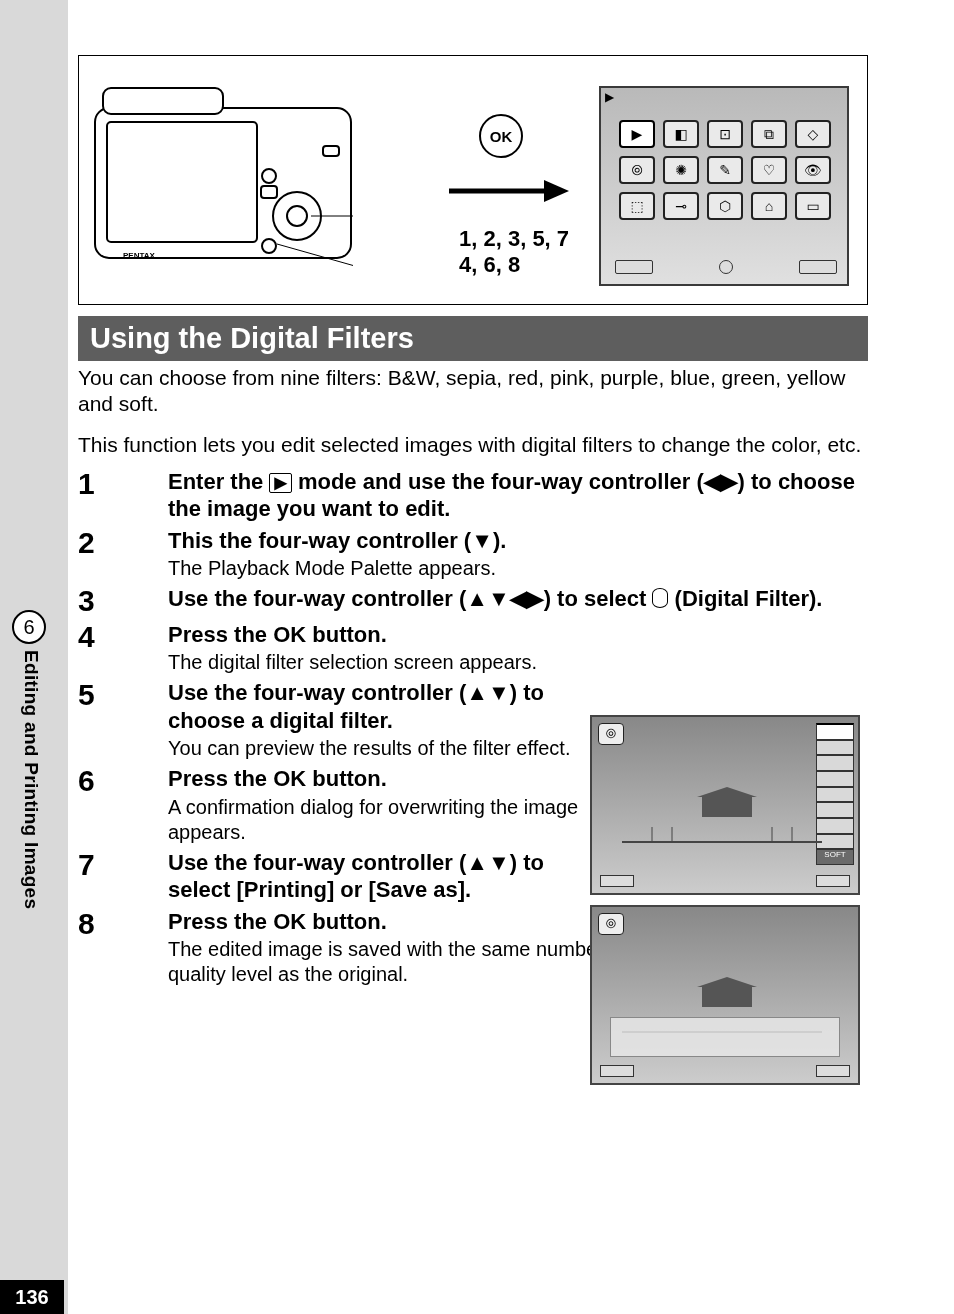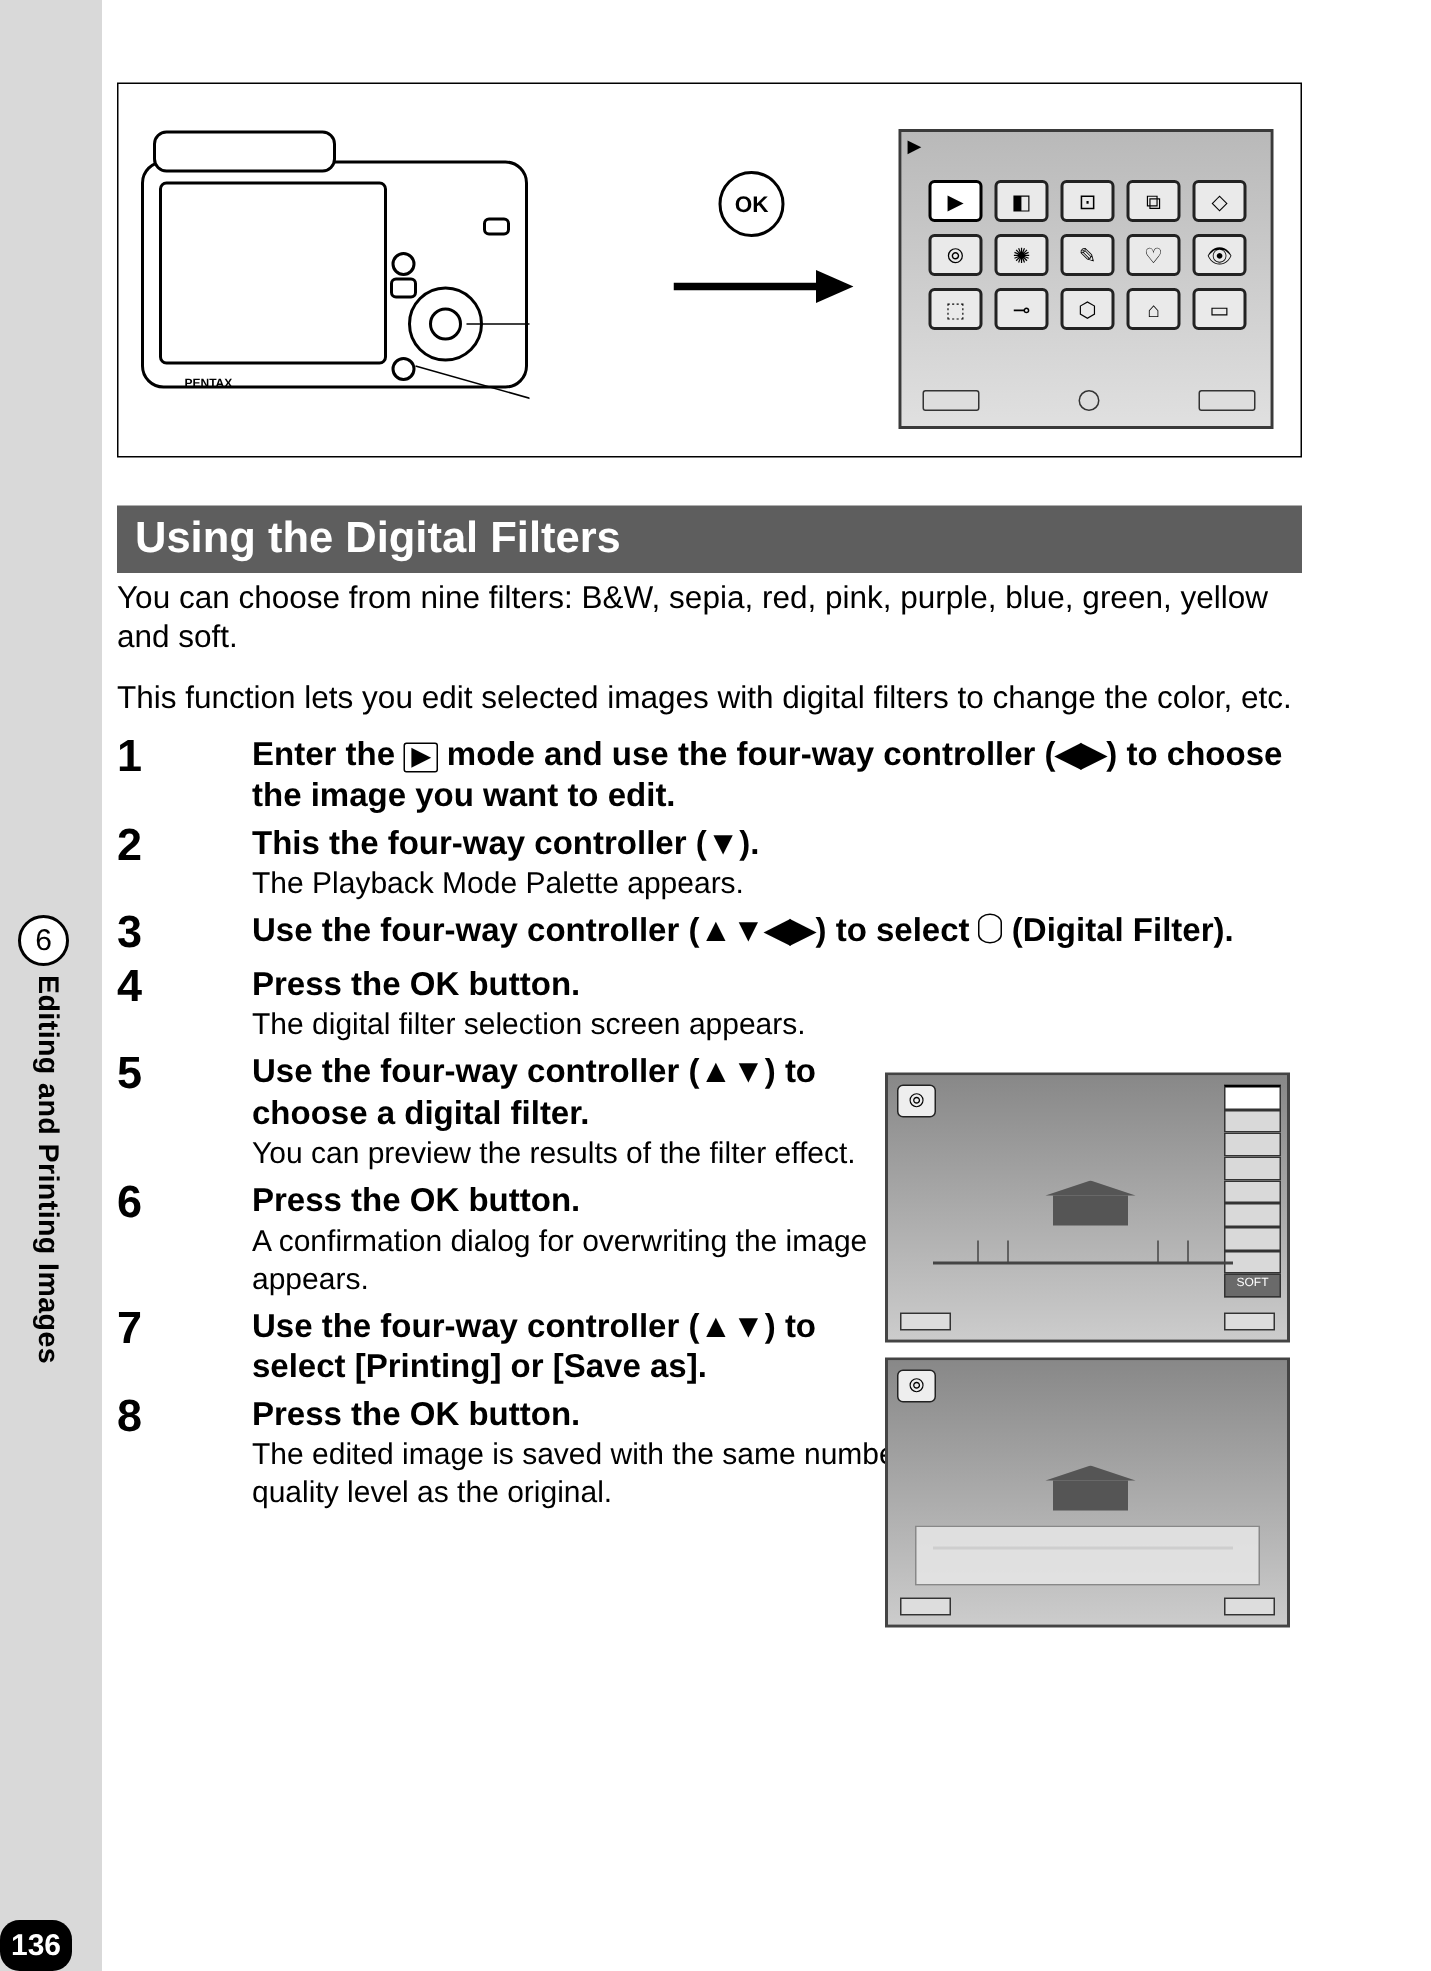--- a/index.html
+++ b/index.html
@@ -14,21 +14,21 @@
   .arrow { position: absolute; left: 370px; top: 120px; }
   .step-labels { position: absolute; left: 380px; top: 170px; font-weight: bold; font-size: 22px; line-height: 1.2; }
   .screen-sim { position: absolute; left: 520px; top: 30px; width: 250px; height: 200px; border: 2px solid #3a3a3a; background: linear-gradient(#b9b9b9,#e0e0e0); }
   .screen-sim .topbar { position:absolute; left:4px; top:2px; font-size:12px; }
   .icon-grid { position:absolute; left:18px; top:32px; width:214px; display:grid; grid-template-columns: repeat(5, 1fr); gap:8px 6px; }
   .icon-cell { width:36px; height:28px; border:2px solid #222; border-radius:4px; background:#eaeaea; display:flex; align-items:center; justify-content:center; font-size:14px; }
   .icon-cell.sel { border-color:#000; background:#fff; }
   .screen-sim .botbar { position:absolute; left:14px; bottom:6px; width:222px; height:18px; display:flex; justify-content:space-between; }
   .screen-sim .botbar span { width:38px; height:14px; border:1px solid #333; background:#ddd; border-radius:2px; }
 
-  .heading-bar { margin-top: 32px; background: #5e5e5e; color: #fff; font-family: Arial, Helvetica, sans-serif; font-weight: bold; font-size: 29px; padding: 6px 12px; }
+  .heading-bar { margin-top: 11px; background: #5e5e5e; color: #fff; font-family: Arial, Helvetica, sans-serif; font-weight: bold; font-size: 29px; padding: 6px 12px; }
   .intro { margin-top: 14px; font-size: 21px; line-height: 1.25; }
   .steps { margin-top: 10px; }
   .step { display: flex; margin-top: 4px; }
   .step-num { font-family: Arial, Helvetica, sans-serif; font-weight: bold; font-size: 30px; width: 60px; flex-shrink:0; line-height:1.05; }
   .step-body { flex: 1; margin-left: 30px; }
   .step-head { font-family: Arial, Helvetica, sans-serif; font-weight: bold; font-size: 22px; line-height: 1.25; }
   .step-sub { font-size: 20px; line-height: 1.25; margin-top:2px; }
   .play-icon-inline { display:inline-block; border:1.5px solid #000; border-radius:2px; padding:0 4px; font-size:16px; line-height:18px; vertical-align:1px; }
   .ok-inline { font-family: Arial; font-weight: bold; font-size: 22px; }
   .filter-inline { display:inline-block; width:16px; height:20px; border:1.5px solid #000; border-radius:50%/30%; vertical-align:-2px; }
@@ -40,21 +40,21 @@
   .scr2 .rbar div { flex:1; border:1px solid #333; background:#d9d9d9; }
   .scr2 .rbar div.soft { background:#6a6a6a; color:#fff; font-size:8px; text-align:center; }
   .scr2 .bot { position:absolute; left:8px; right:8px; bottom:6px; display:flex; justify-content:space-between; }
   .scr2 .bot span { width:34px; height:12px; border:1px solid #333; background:#ddd; }
   .pier { position:absolute; left:30px; right:34px; top:70px; height:70px; }
 
   .side-tab { position: absolute; left: 0; top: 610px; width: 52px; }
   .tab-circle { width: 34px; height: 34px; border: 2px solid #000; border-radius: 50%; background: #fff; display:flex; align-items:center; justify-content:center; font-size:20px; margin: 0 0 6px 12px; }
   .tab-text { writing-mode: vertical-rl; font-family: Arial; font-weight: bold; font-size: 19px; margin-left: 20px; letter-spacing: 0.3px; }
 
-  .page-num { position: absolute; left: 0; bottom: 0; width: 48px; height: 34px; background: #000; color: #fff; font-weight: bold; font-size: 20px; display:flex; align-items:center; justify-content:center;border-radius:13px; }
+  .page-num { position: absolute; left: 0; bottom: 0; width: 64px; height: 34px; background: #000; color: #fff; font-weight: bold; font-size: 20px; display:flex; align-items:center; justify-content:center; }
 </style>
 </head>
 <body>
 
 <div class="page">
   <div class="left-gutter"></div>
 
   <div class="side-tab">
     <div class="tab-circle">6</div>
     <div class="tab-text">Editing and Printing Images</div>
@@ -74,20 +74,24 @@
         <rect x="230" y="60" width="16" height="10" rx="3" class="cam-shape" stroke-width="2"></rect>
         <text x="30" y="172" font-size="8" font-family="Arial" font-weight="bold">PENTAX</text>
         <line x1="218" y1="130" x2="276" y2="130" stroke="#000" stroke-width="1"></line>
         <line x1="184" y1="158" x2="276" y2="184" stroke="#000" stroke-width="1"></line>
       </svg>
       <div class="ok-circle">OK</div>
       <svg class="arrow" width="120" height="30">
         <line x1="0" y1="15" x2="95" y2="15" stroke="#000" stroke-width="5"></line>
         <polygon points="95,4 120,15 95,26" fill="#000"></polygon>
       </svg>
+      <div class="step-labels">
+        <div>1, 2, 3, 5, 7</div>
+        <div>4, 6, 8</div>
+      </div>
       <div class="screen-sim">
         <div class="topbar">▶</div>
         <div class="icon-grid">
           <div class="icon-cell sel">▶</div>
           <div class="icon-cell">◧</div>
           <div class="icon-cell">⊡</div>
           <div class="icon-cell">⧉</div>
           <div class="icon-cell">◇</div>
           <div class="icon-cell">⦾</div>
           <div class="icon-cell">✺</div>

